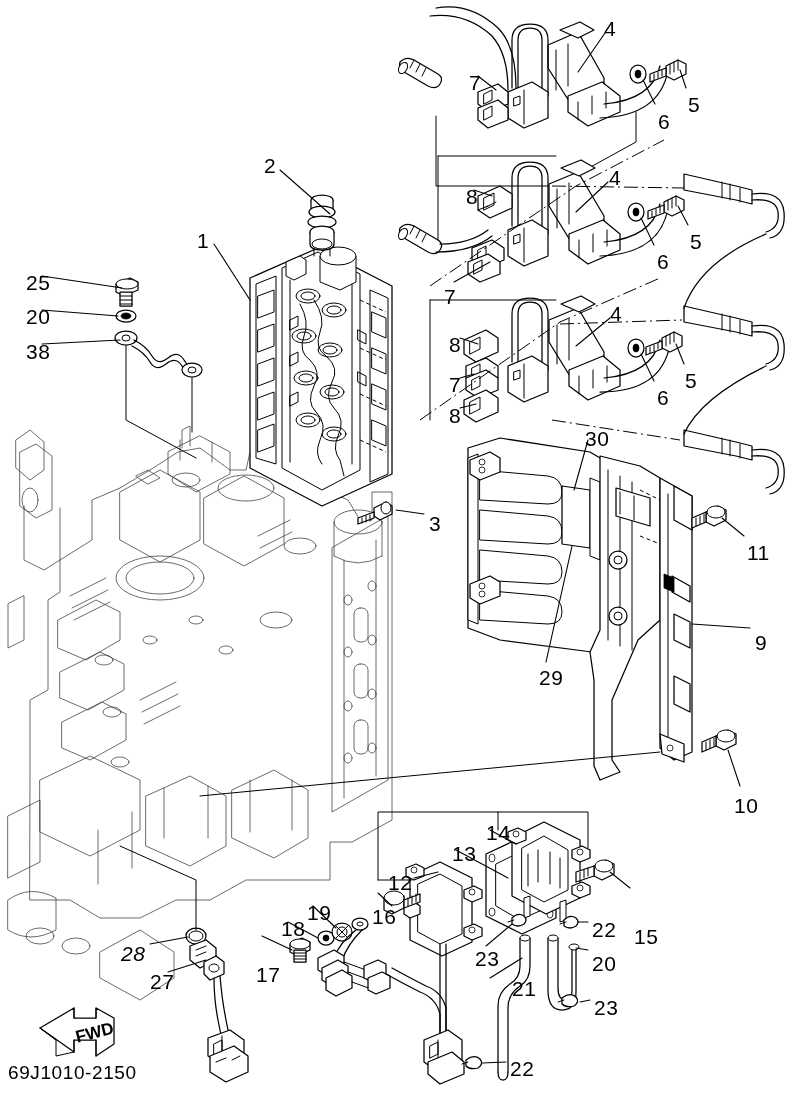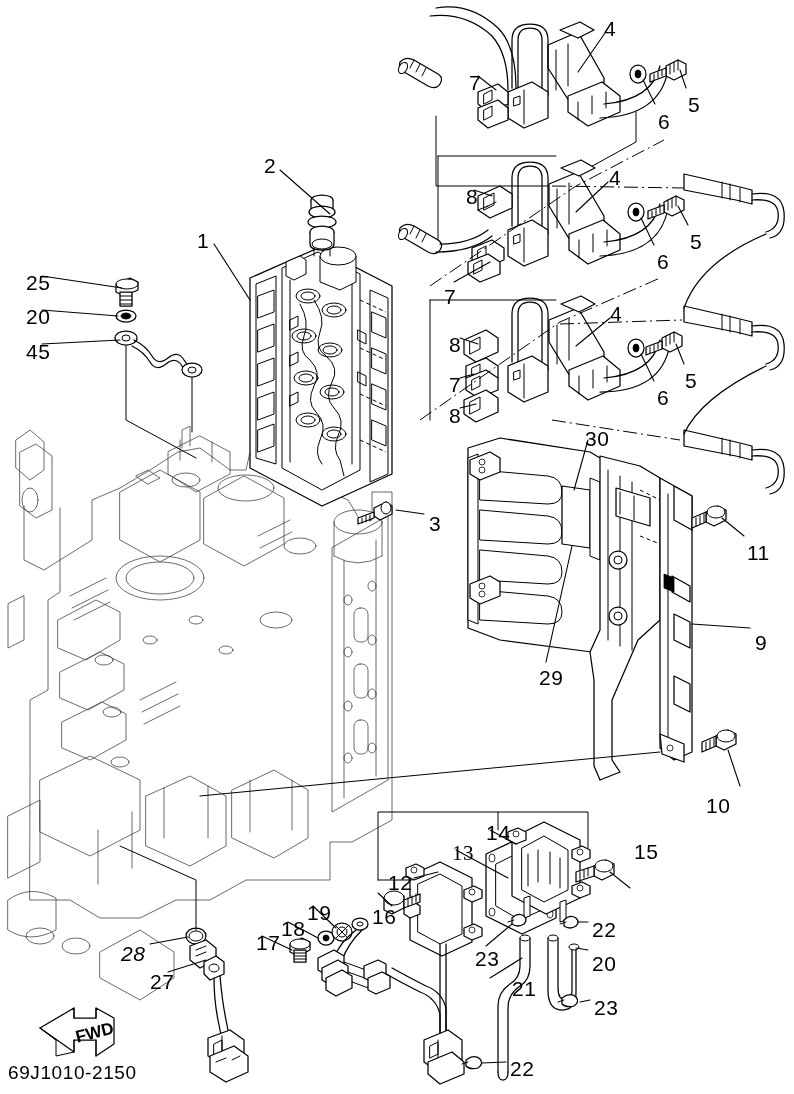--- a/index.html
+++ b/index.html
@@ -604,37 +604,37 @@
       <div class="callout" style="left: 657px; top: 251px;">6</div>
       <div class="callout" style="left: 466px; top: 186px;">8</div>
       <div class="callout" style="left: 444px; top: 286px;">7</div>
       <div class="callout" style="left: 610px; top: 303px;">4</div>
       <div class="callout" style="left: 685px; top: 370px;">5</div>
       <div class="callout" style="left: 657px; top: 387px;">6</div>
       <div class="callout" style="left: 449px; top: 334px;">8</div>
       <div class="callout" style="left: 449px; top: 374px;">7</div>
       <div class="callout" style="left: 449px; top: 405px;">8</div>
       <div class="callout" style="left: 755px; top: 632px;">9</div>
-      <div class="callout" style="left: 706px; top: 795px; text-align: center;">10</div>
+      <div class="callout" style="left: 734px; top: 795px; text-align: center;">10</div>
       <div class="callout" style="left: 747px; top: 542px;">11</div>
       <div class="callout" style="left: 388px; top: 872px;">12</div>
-      <div class="callout" style="left: 452px; top: 843px; font-family: Liberation Serif, serif;">13</div>
+      <div class="callout" style="left: 452px; top: 843px;">13</div>
       <div class="callout" style="left: 486px; top: 822px; text-align: center;">14</div>
-      <div class="callout" style="left: 634px; top: 841px;">15</div>
+      <div class="callout" style="left: 634px; top: 926px;">15</div>
       <div class="callout" style="left: 372px; top: 886px; margin-top: 20px;">16</div>
-      <div class="callout" style="left: 256px; top: 932px; text-align: right;">17</div>
+      <div class="callout" style="left: 256px; top: 964px; text-align: right;">17</div>
       <div class="callout" style="left: 281px; top: 918px;">18</div>
       <div class="callout" style="left: 307px; top: 902px;">19</div>
       <div class="callout" style="left: 592px; top: 953px;">20</div>
       <div class="callout" style="left: 474px; top: 978px; margin-left: 38px;">21</div>
       <div class="callout" style="left: 592px; top: 919px;">22</div>
       <div class="callout" style="left: 510px; top: 1058px;">22</div>
       <div class="callout" style="left: 475px; top: 948px;">23</div>
       <div class="callout" style="left: 594px; top: 997px;">23</div>
-      <div class="callout" style="left: 26px; top: 341px;">45</div>
+      <div class="callout" style="left: 26px; top: 341px;">38</div>
       <div class="callout" style="left: 26px; top: 272px; text-align: center;">25</div>
       <div class="callout" style="left: 26px; top: 306px;">20</div>
       <div class="callout" style="left: 150px; top: 971px;">27</div>
       <div class="callout" style="left: 121px; top: 943px; font-style: italic;">28</div>
       <div class="callout" style="left: 539px; top: 667px;">29</div>
       <div class="callout" style="left: 585px; top: 428px; text-align: right;">30</div>
     </div>
 
 <div id="partno">69J1010-2150</div>
 

